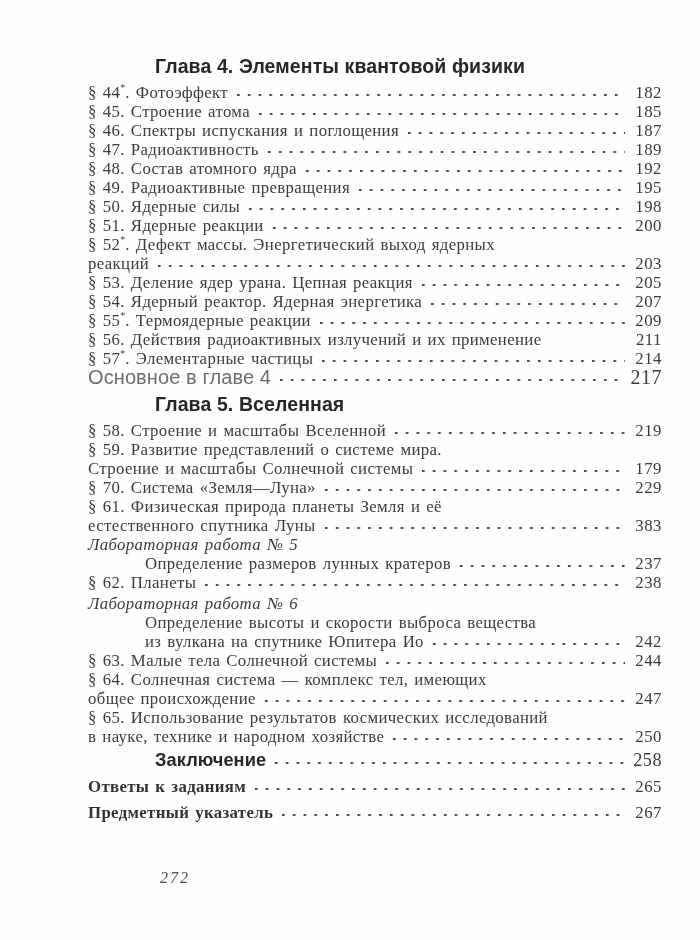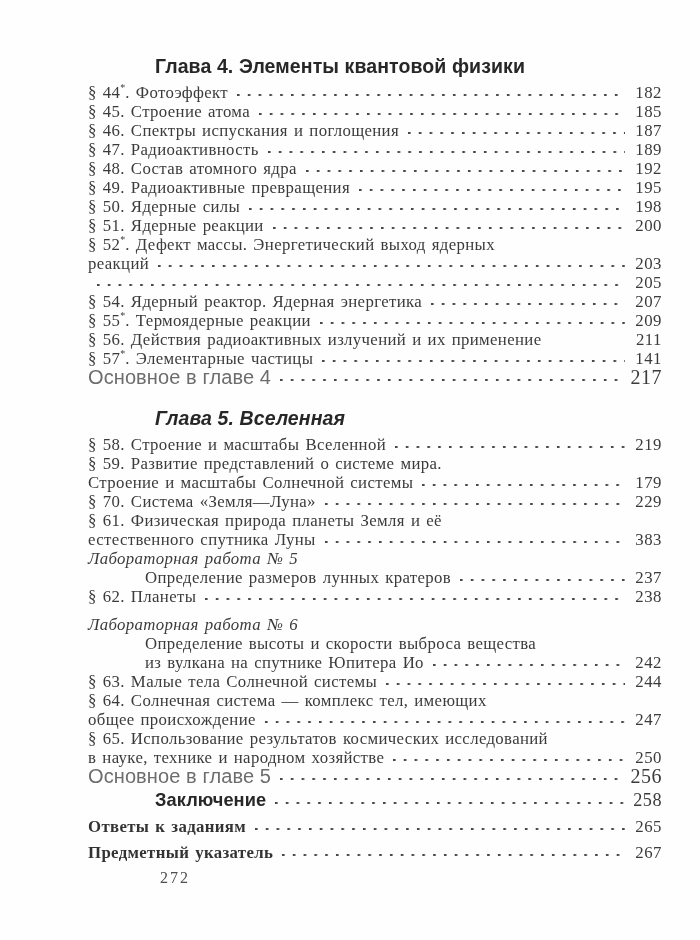--- a/index.html
+++ b/index.html
@@ -29,21 +29,21 @@
     font-size:19.5px;line-height:22px;color:var(--heading-color,#272727);
     margin:0 0 6px 67px;letter-spacing:.1px;word-spacing:0;
   }
   .grey{font-family:"Liberation Sans",sans-serif;font-size:20px;color:var(--muted-color,#6d6d6d);letter-spacing:.1px;word-spacing:0;}
   .lab{font-style:italic;}
   .sub{padding-left:57px;}
   .closing{font-family:"Liberation Sans",sans-serif;font-weight:700;font-size:18.2px;color:var(--heading-color,#272727);padding-left:67px;letter-spacing:.1px;word-spacing:0;}
   .boldserif{font-weight:700;color:#333333;align-items:center;}
   .footer-num{
     position:absolute;left:160px;top:869px;
-    font-family:"Liberation Serif",serif;font-size:16px;color:#4f4f4f;letter-spacing:2px;
+    font-family:"Liberation Serif",serif;font-size:16px;color:#4f4f4f;letter-spacing:2px;font-style:italic;
   }
 </style>
 </head>
 <body>
 
 <div class="page">
   <div class="content">
       <div class="line chapter">
         <span class="txt">Глава 4. Элементы квантовой физики</span>
       </div>
@@ -89,20 +89,21 @@
       </div>
       <div class="line entry">
         <span class="txt">§ 52<sup>*</sup>. Дефект массы. Энергетический выход ядерных</span>
       </div>
       <div class="line entry">
         <span class="txt">реакций</span>
         <span class="leader"></span>
         <span class="pg">203</span>
       </div>
       <div class="line entry">
+        <span class="txt">§ 53. Деление ядер урана. Цепная реакция</span>
         <span class="leader"></span>
         <span class="pg">205</span>
       </div>
       <div class="line entry">
         <span class="txt">§ 54. Ядерный реактор. Ядерная энергетика</span>
         <span class="leader"></span>
         <span class="pg">207</span>
       </div>
       <div class="line entry">
         <span class="txt">§ 55<sup>*</sup>. Термоядерные реакции</span>
@@ -110,28 +111,28 @@
         <span class="pg">209</span>
       </div>
       <div class="line entry">
         <span class="txt">§ 56. Действия радиоактивных излучений и их применение</span>
         <span class="leader noleader"></span>
         <span class="pg">211</span>
       </div>
       <div class="line entry">
         <span class="txt">§ 57<sup>*</sup>. Элементарные частицы</span>
         <span class="leader"></span>
-        <span class="pg">141</span>
+        <span class="pg">214</span>
       </div>
       <div class="line grey">
         <span class="txt">Основное в главе 4</span>
         <span class="leader"></span>
         <span class="pg">217</span>
       </div>
-      <div class="line chapter" style="margin-top: 20px; font-style: italic;">
+      <div class="line chapter" style="margin-top: 6px;">
         <span class="txt">Глава 5. Вселенная</span>
       </div>
       <div class="line entry">
         <span class="txt">§ 58. Строение и масштабы Вселенной</span>
         <span class="leader"></span>
         <span class="pg">219</span>
       </div>
       <div class="line entry">
         <span class="txt">§ 59. Развитие представлений о системе мира.</span>
       </div>
@@ -159,21 +160,21 @@
       <div class="line sub">
         <span class="txt">Определение размеров лунных кратеров</span>
         <span class="leader"></span>
         <span class="pg">237</span>
       </div>
       <div class="line entry">
         <span class="txt">§ 62. Планеты</span>
         <span class="leader"></span>
         <span class="pg">238</span>
       </div>
-      <div class="line lab" style="margin-top: 9px;">
+      <div class="line lab" style="margin-top: 2px;">
         <span class="txt">Лабораторная работа № 6</span>
       </div>
       <div class="line sub">
         <span class="txt">Определение высоты и скорости выброса вещества</span>
       </div>
       <div class="line sub">
         <span class="txt">из вулкана на спутнике Юпитера Ио</span>
         <span class="leader"></span>
         <span class="pg">242</span>
       </div>
@@ -190,25 +191,20 @@
         <span class="leader"></span>
         <span class="pg">247</span>
       </div>
       <div class="line entry">
         <span class="txt">§ 65. Использование результатов космических исследований</span>
       </div>
       <div class="line entry">
         <span class="txt">в науке, технике и народном хозяйстве</span>
         <span class="leader"></span>
         <span class="pg">250</span>
-      </div>
-      <div class="line grey">
-        <span class="txt">Основное в главе 5</span>
-        <span class="leader"></span>
-        <span class="pg">256</span>
       </div>
       <div class="line closing" style="margin-top: 5px;">
         <span class="txt">Заключение</span>
         <span class="leader"></span>
         <span class="pg">258</span>
       </div>
       <div class="line boldserif" style="margin-top: 7px;">
         <span class="txt">Ответы к заданиям</span>
         <span class="leader"></span>
         <span class="pg">265</span>

